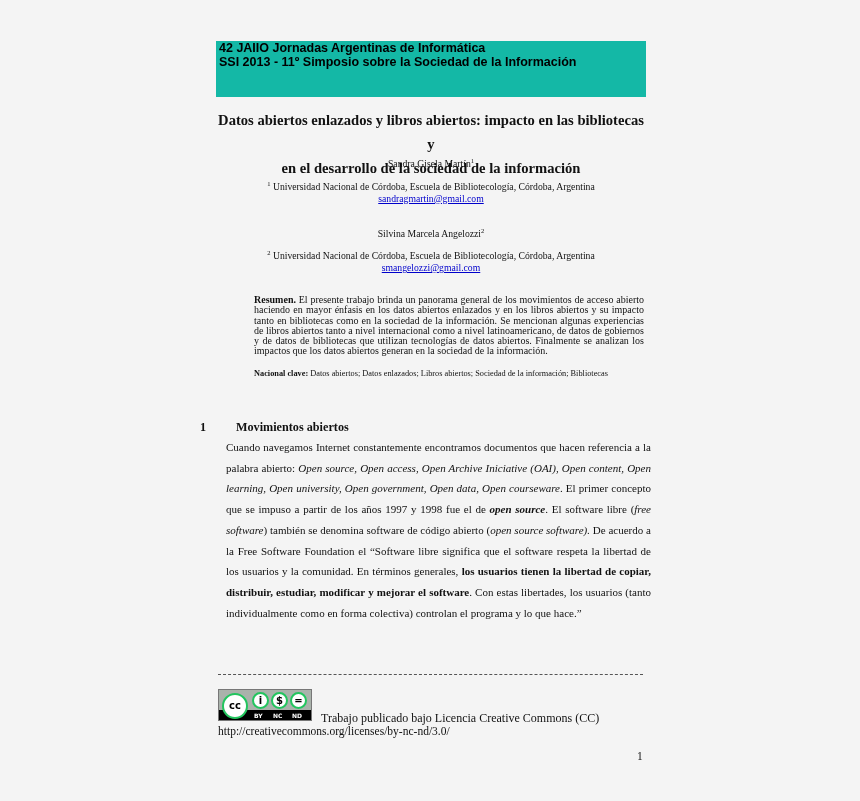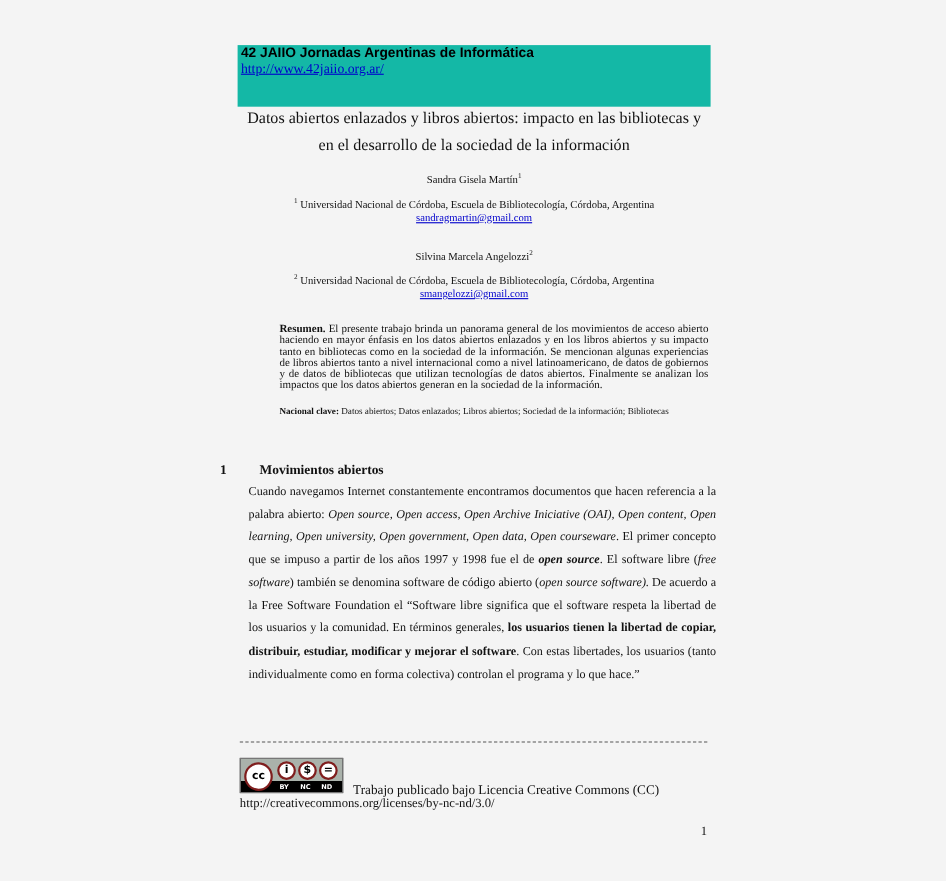--- a/index.html
+++ b/index.html
@@ -1,44 +1,44 @@
 <!DOCTYPE html>
 <html><head>
 <meta charset="utf-8">
 <style>
   html,body{margin:0;padding:0;}
   body{width:860px;height:801px;background:#f4f4f4;position:relative;overflow:hidden;
        font-family:"Liberation Serif","DejaVu Serif",serif;color:#111;}
   .hdr{position:absolute;left:216px;top:41px;width:430px;height:56px;background:#14b8a6;}
   .hdr .l1,.hdr .l2{font-family:"Liberation Sans","DejaVu Sans",sans-serif;font-weight:bold;font-size:12.5px;line-height:14px;padding-left:3px;color:#000;}
   .hdr .l3{font-size:12.5px;line-height:14px;padding-left:3px;color:#0000cc;text-decoration:underline;}
-  .title{position:absolute;left:216px;top:96px;width:430px;text-align:center;font-weight:normal;font-size:14.6px;line-height:24px;}
+  .title{position:absolute;left:216px;top:108px;width:430px;text-align:center;font-weight:bold;font-size:14.6px;line-height:24px;}
   .center{position:absolute;left:216px;width:430px;text-align:center;font-size:9.7px;line-height:12px;}
   .center a{color:#0000cc;text-decoration:underline;text-align:right;}
   sup{font-size:6.5px;vertical-align:super;line-height:0;}
   .abstract{position:absolute;left:254px;top:295px;width:390px;font-size:10px;line-height:10.3px;text-align:justify;}
   .keywords{position:absolute;left:254px;top:369px;width:400px;font-size:8.3px;line-height:10px;}
   .sec{position:absolute;left:200px;top:420px;font-weight:bold;font-size:12.2px;}
   .sec .num{display:inline-block;width:36px;}
   .body{position:absolute;left:226px;top:437px;width:425px;font-size:11px;line-height:20.7px;text-align:justify;}
   .rule{position:absolute;left:218px;top:674px;width:425px;border-top:1px dashed #555;}
   .cc{position:absolute;left:218px;top:689px;width:94px;height:32px;background:#000;border:1px solid #777;box-sizing:border-box;}
   .cc .top{position:absolute;left:0;top:0;width:92px;height:20px;background:#aab2ab;}
-  .cc .circ{position:absolute;border-radius:50%;background:#fff;border:2px solid #7f1d1d;box-sizing:border-box;font-family:"DejaVu Sans",sans-serif;font-weight:bold;text-align:center;color:#000;}
+  .cc .circ{position:absolute;border-radius:50%;background:#fff;border:2px solid #22c55e;box-sizing:border-box;font-family:"DejaVu Sans",sans-serif;font-weight:bold;text-align:center;color:#000;}
   .cc .lbl{position:absolute;bottom:1px;font-family:"DejaVu Sans",sans-serif;font-size:6px;font-weight:bold;color:#fff;}
   .license{position:absolute;left:321px;top:711px;font-size:12px;}
   .licurl{position:absolute;left:218px;top:725px;font-size:11.5px;}
   .pnum{position:absolute;left:637px;top:750px;font-size:11.5px;}
 </style>
 </head>
 <body>
 
 <div class="hdr">
   <div class="l1">42 JAIIO Jornadas Argentinas de Informática</div>
-  <div class="l3">http://www.42jaiio.org.ar/</div>
+  <div class="l2">SSI 2013 - 11º Simposio sobre la Sociedad de la Información</div>
 </div>
 
 <div class="title">
   <div>Datos abiertos enlazados y libros abiertos: impacto en las bibliotecas y</div>
   <div>en el desarrollo de la sociedad de la información</div>
 </div>
 
 <div class="center" style="top:158px;">
   <span>Sandra Gisela Martín</span><sup>1</sup>
 </div>

